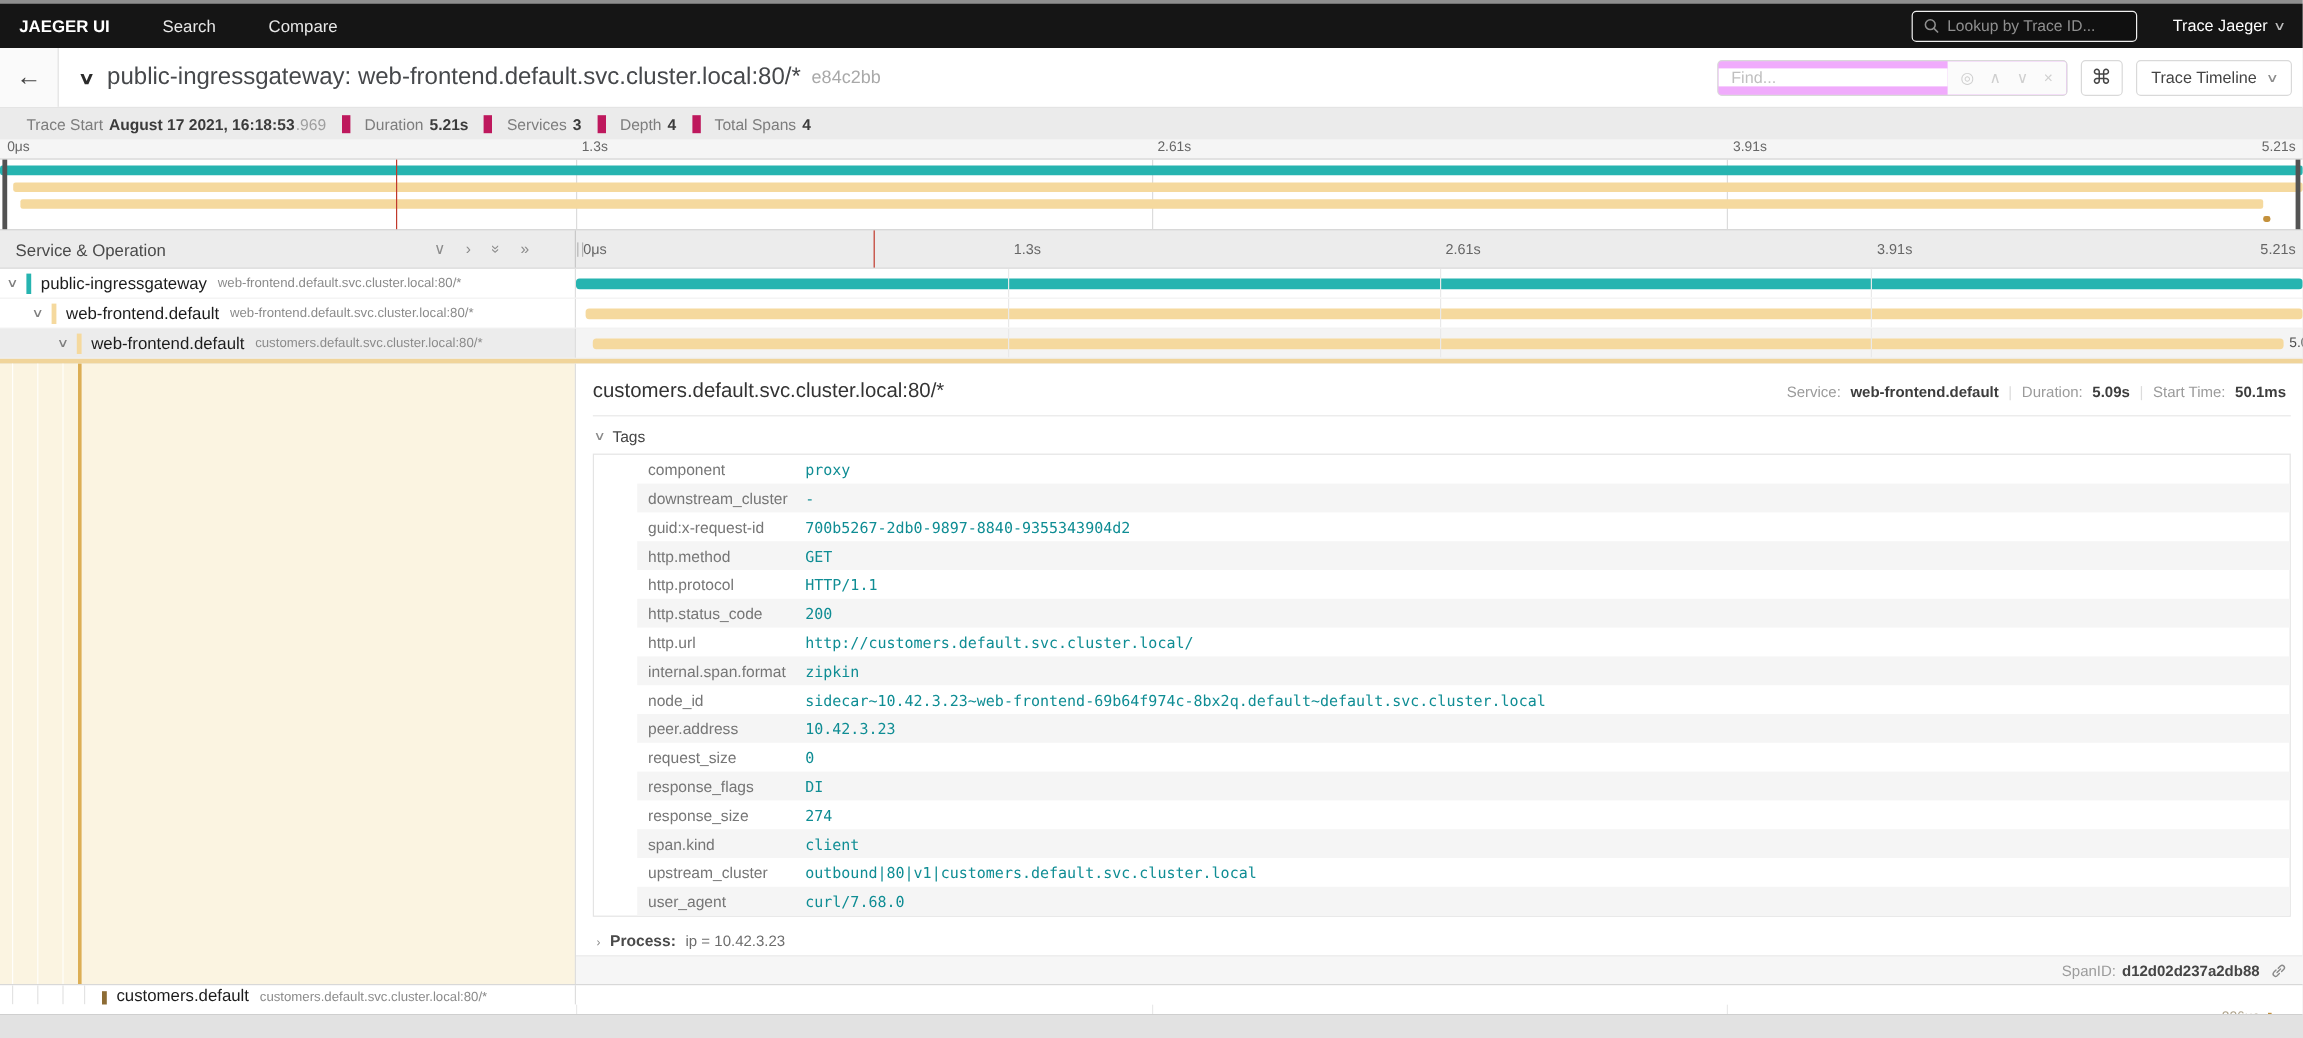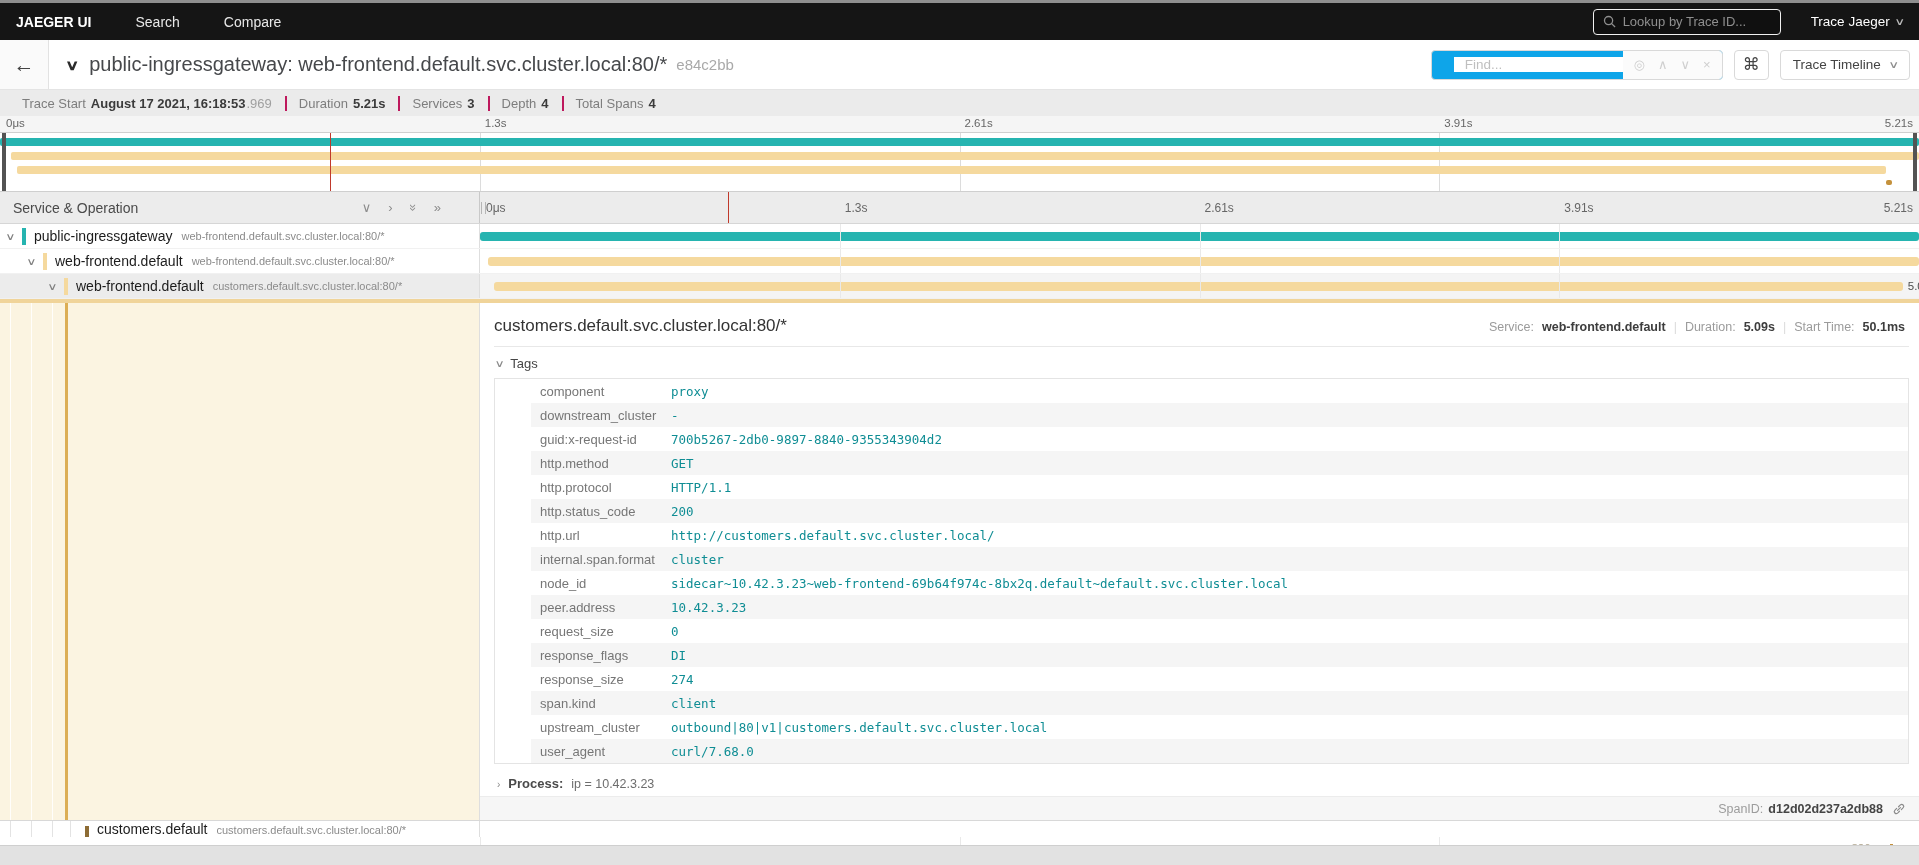--- a/index.html
+++ b/index.html
@@ -22,36 +22,36 @@
   .chev { font-size: 10px; color: #bbb; transform: scaleX(1.5); display: inline-block; }
 
   
   .trace-header { height: 50px; background: #fff; border-bottom: 1px solid #e4e4e4; display: flex; align-items: center; }
   .back-btn { width: 49px; height: 100%; background: #fafafa; border-right: 1px solid #e2e2e2;
               display: flex; align-items: center; justify-content: center; font-size: 21px; color: #444; cursor: pointer; }
   .collapse-chevron { margin: 0 12px 0 18px; font-size: 14px; font-weight: bold; color: #2b2b2b; cursor: pointer; transform: scaleX(1.4); }
   .trace-title { font-size: 20px; font-weight: 400; color: #46484b; white-space: nowrap; }
   .trace-id { font-size: 15px; color: #a9a9a9; margin-left: 9px; }
   .header-right { margin-left: auto; display: flex; align-items: center; gap: 11px; padding-right: 9px; }
-  .find-box { width: 292px; height: 30px; border: 1px solid #d9d9d9; border-radius: 4px; background: #0ea5e9;
-              display: flex; align-items: center; overflow: hidden; padding-left: 22px; }
+  .find-box { width: 292px; height: 30px; border: 1px solid #d9d9d9; border-radius: 4px; background: #f0abfc;
+              display: flex; align-items: center; overflow: hidden; }
   .find-box input { flex: 1; border: none; outline: none; padding: 0 11px; font-size: 13.5px; color: #555; min-width: 0;
                     font-family: "Liberation Sans", sans-serif; }
   .find-box input::placeholder { color: #bfbfbf; }
   .find-icons { display: flex; align-items: center; gap: 13px; padding: 0 11px; background: #fbfbfb; height: 100%; }
   .find-icons span { color: #cfcfcf; font-size: 13px; cursor: pointer; }
   .sq-btn { width: 35px; height: 30px; border: 1px solid #d9d9d9; border-radius: 4px; background: #fff;
             display: flex; align-items: center; justify-content: center; font-size: 17px; color: #444; cursor: pointer; }
   .view-btn { height: 30px; border: 1px solid #d9d9d9; border-radius: 4px; background: #fff; cursor: pointer;
               display: flex; align-items: center; gap: 9px; padding: 0 12px; font-size: 13.5px; color: #444; }
 
   
   .summary-bar { height: 26px; background: #ebebeb; display: flex; align-items: center; padding: 0 10px; font-size: 13px; }
   .sum-item { display: flex; align-items: center; gap: 5px; padding: 0 13px 0 12px; }
-  .sum-item + .sum-item { border-left: 2px solid #be185d; padding-left: 12px; }
+  .sum-item + .sum-item { border-left: 7px solid #be185d; padding-left: 12px; }
   .sum-label { color: #7d7d7d; }
   .sum-value { color: #3b3b3b; font-weight: bold; }
   .sum-suffix { color: #9f9f9f; margin-left: -4px; }
 
   
   .minimap { background: #f5f5f5; }
   .mm-labels { position: relative; height: 16px; font-size: 11.5px; color: #666; }
   .tick-label { position: absolute; top: 1px; white-space: nowrap; }
   .mm-canvas { position: relative; height: 60px; background: #fff; border-top: 1px solid #cfcfcf; border-bottom: 1px solid #cfcfcf; cursor: crosshair; }
   .mm-handle { position: absolute; top: 0; bottom: 0; width: 4px; background: #535353; cursor: ew-resize; z-index: 3; }
@@ -347,21 +347,21 @@
             <div class="tag-row">
               <div class="tag-key">http.status_code</div>
               <div class="tag-value">200</div>
             </div>
             <div class="tag-row">
               <div class="tag-key">http.url</div>
               <div class="tag-value">http://customers.default.svc.cluster.local/</div>
             </div>
             <div class="tag-row">
               <div class="tag-key">internal.span.format</div>
-              <div class="tag-value">cluster</div>
+              <div class="tag-value">zipkin</div>
             </div>
             <div class="tag-row">
               <div class="tag-key">node_id</div>
               <div class="tag-value">sidecar~10.42.3.23~web-frontend-69b64f974c-8bx2q.default~default.svc.cluster.local</div>
             </div>
             <div class="tag-row">
               <div class="tag-key">peer.address</div>
               <div class="tag-value">10.42.3.23</div>
             </div>
             <div class="tag-row">

